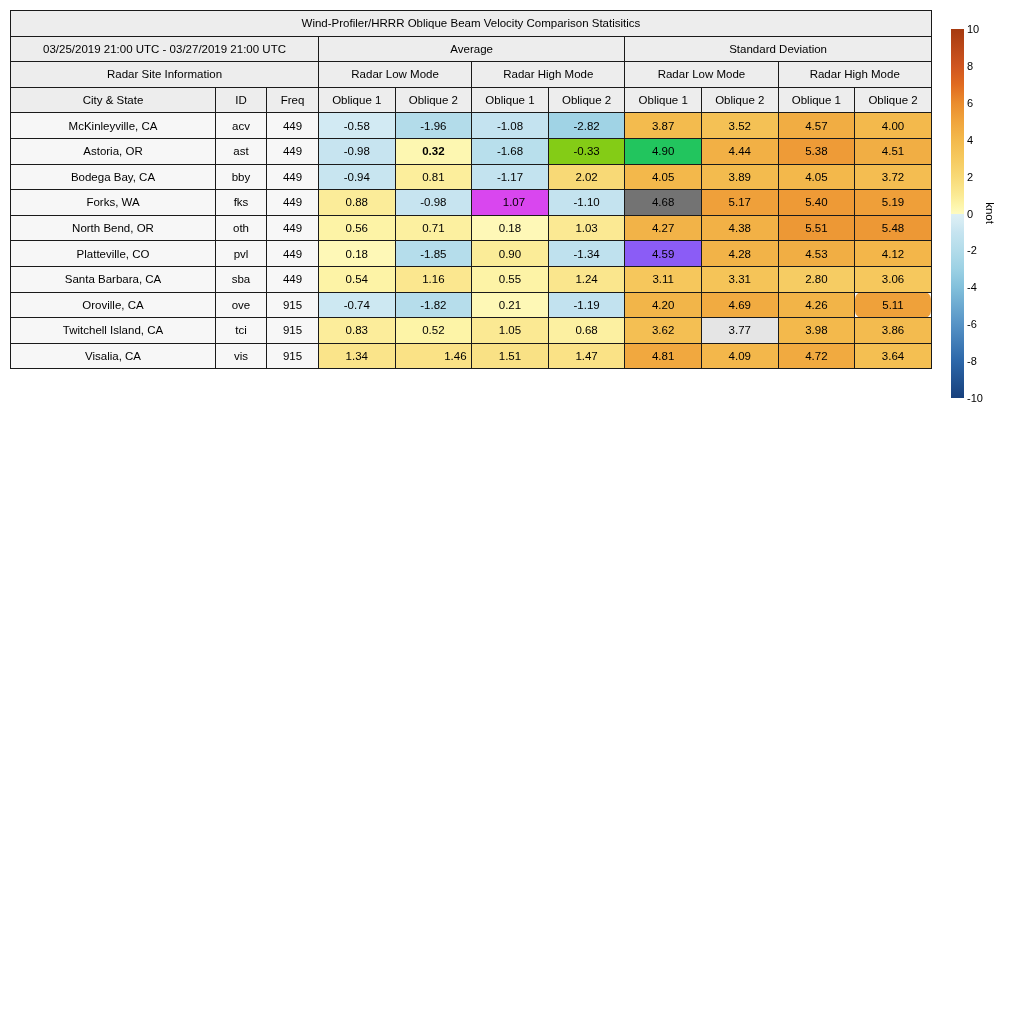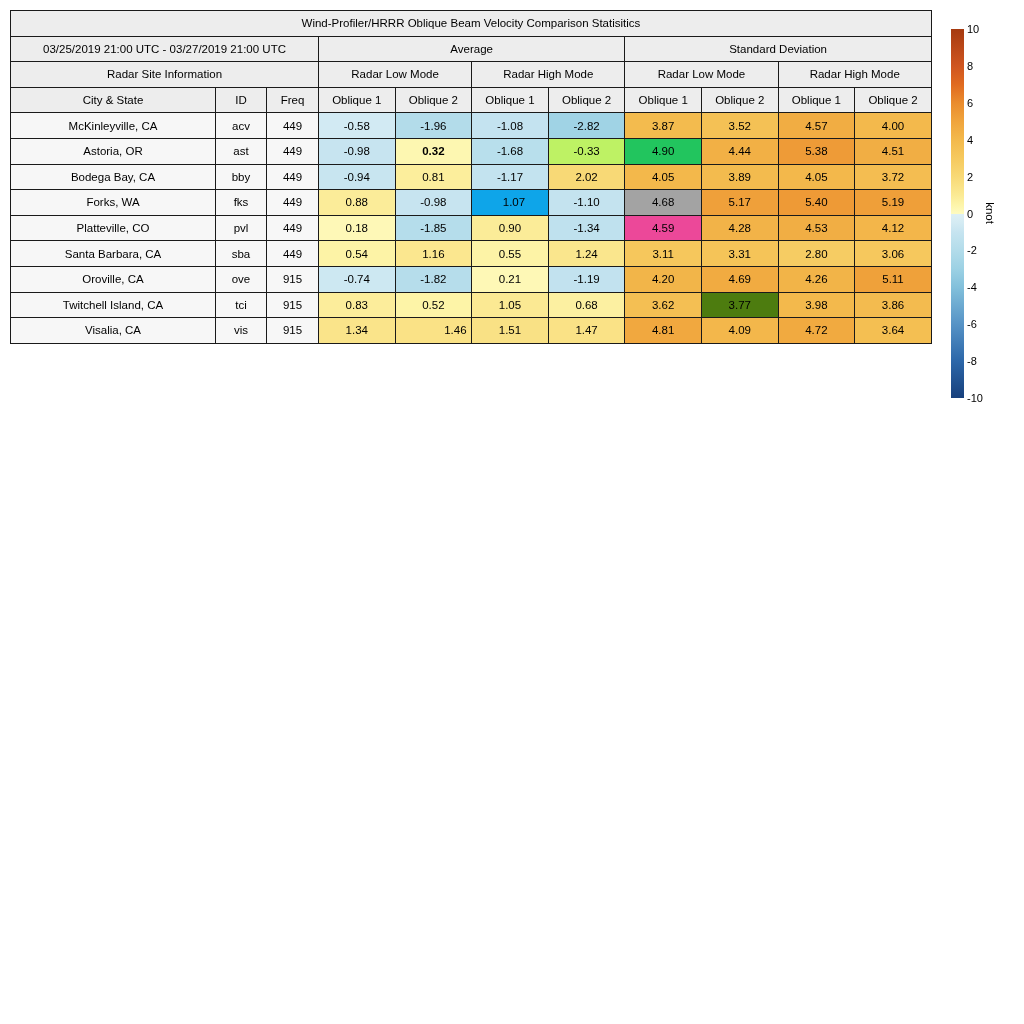--- a/index.html
+++ b/index.html
@@ -125,21 +125,21 @@
           <td style="background: rgb(241, 173, 67);">4.57</td>
           <td style="background: rgb(243, 185, 76);">4.00</td>
         </tr>
         <tr>
           <td class="site">Astoria, OR</td>
           <td class="site">ast</td>
           <td class="site">449</td>
           <td style="background: rgb(199, 228, 240);">-0.98</td>
           <td style="background: rgb(253, 247, 177); font-weight: bold;">0.32</td>
           <td style="background: rgb(184, 223, 236);">-1.68</td>
-          <td style="background: #bef264;">-0.33</td>
+          <td style="background: #84cc16;">-0.33</td>
           <td style="background: #22c55e;">4.90</td>
           <td style="background: rgb(242, 176, 69);">4.44</td>
           <td style="background: rgb(238, 155, 55);">5.38</td>
           <td style="background: rgb(241, 174, 68);">4.51</td>
         </tr>
         <tr>
           <td class="site">Bodega Bay, CA</td>
           <td class="site">bby</td>
           <td class="site">449</td>
           <td style="background: rgb(200, 229, 240);">-0.94</td>
@@ -150,36 +150,49 @@
           <td style="background: rgb(243, 187, 78);">3.89</td>
           <td style="background: rgb(243, 184, 75);">4.05</td>
           <td style="background: rgb(244, 189, 81);">3.72</td>
         </tr>
         <tr>
           <td class="site">Forks, WA</td>
           <td class="site">fks</td>
           <td class="site">449</td>
           <td style="background: rgb(251, 236, 153);">0.88</td>
           <td style="background: rgb(199, 228, 240);">-0.98</td>
-          <td style="background: #0ea5e9; padding-left: 8px;">1.07</td>
+          <td style="background: #d946ef; padding-left: 8px;">1.07</td>
           <td style="background: rgb(196, 227, 239);">-1.10</td>
-          <td style="background: #a3a3a3;">4.68</td>
+          <td style="background: #737373;">4.68</td>
           <td style="background: rgb(239, 160, 58);">5.17</td>
           <td style="background: rgb(238, 154, 54);">5.40</td>
           <td style="background: rgb(239, 159, 57);">5.19</td>
+        </tr>
+        <tr>
+          <td class="site">North Bend, OR</td>
+          <td class="site">oth</td>
+          <td class="site">449</td>
+          <td style="background: rgb(253, 243, 166);">0.56</td>
+          <td style="background: rgb(252, 240, 160);">0.71</td>
+          <td style="background: rgb(254, 248, 183);">0.18</td>
+          <td style="background: rgb(251, 233, 147);">1.03</td>
+          <td style="background: rgb(242, 179, 72);">4.27</td>
+          <td style="background: rgb(242, 177, 70);">4.38</td>
+          <td style="background: rgb(237, 152, 53);">5.51</td>
+          <td style="background: rgb(237, 152, 53);">5.48</td>
         </tr>
         <tr>
           <td class="site">Platteville, CO</td>
           <td class="site">pvl</td>
           <td class="site">449</td>
           <td style="background: rgb(254, 248, 183);">0.18</td>
           <td style="background: rgb(181, 221, 235);">-1.85</td>
           <td style="background: rgb(251, 236, 152);">0.90</td>
           <td style="background: rgb(191, 225, 238); margin-left: 16px;">-1.34</td>
-          <td style="background: #ec4899;">4.59</td>
+          <td style="background: #8b5cf6;">4.59</td>
           <td style="background: rgb(242, 179, 72);">4.28</td>
           <td style="background: rgb(241, 174, 68);">4.53</td>
           <td style="background: rgb(243, 182, 74);">4.12</td>
         </tr>
         <tr>
           <td class="site">Santa Barbara, CA</td>
           <td class="site">sba</td>
           <td class="site">449</td>
           <td style="background: rgb(253, 243, 166);">0.54</td>
           <td style="background: rgb(251, 231, 143);">1.16</td>
@@ -194,32 +207,32 @@
           <td class="site">Oroville, CA</td>
           <td class="site">ove</td>
           <td class="site">915</td>
           <td style="background: rgb(205, 232, 242);">-0.74</td>
           <td style="background: rgb(182, 221, 235);">-1.82</td>
           <td style="background: rgb(254, 248, 182);">0.21</td>
           <td style="background: rgb(194, 226, 239);">-1.19</td>
           <td style="background: rgb(242, 181, 73);">4.20</td>
           <td style="background: rgb(241, 171, 65);">4.69</td>
           <td style="background: rgb(242, 180, 72);">4.26</td>
-          <td style="background: rgb(239, 161, 58);">5.11</td>
+          <td style="background: rgb(239, 161, 58); border-radius: 7px;">5.11</td>
         </tr>
         <tr>
           <td class="site">Twitchell Island, CA</td>
           <td class="site">tci</td>
           <td class="site">915</td>
           <td style="background: rgb(252, 237, 155);">0.83</td>
           <td style="background: rgb(253, 244, 167);">0.52</td>
           <td style="background: rgb(251, 233, 147);">1.05</td>
           <td style="background: rgb(252, 240, 161);">0.68</td>
           <td style="background: rgb(244, 191, 83);">3.62</td>
-          <td style="background: #4d7c0f;">3.77</td>
+          <td style="background: #e5e5e5;">3.77</td>
           <td style="background: rgb(243, 185, 76);">3.98</td>
           <td style="background: rgb(243, 187, 79);">3.86</td>
         </tr>
         <tr>
           <td class="site">Visalia, CA</td>
           <td class="site">vis</td>
           <td class="site">915</td>
           <td style="background: rgb(250, 228, 138);">1.34</td>
           <td style="background: rgb(250, 226, 134); padding-left: 44px;">1.46</td>
           <td style="background: rgb(249, 225, 133);">1.51</td>

